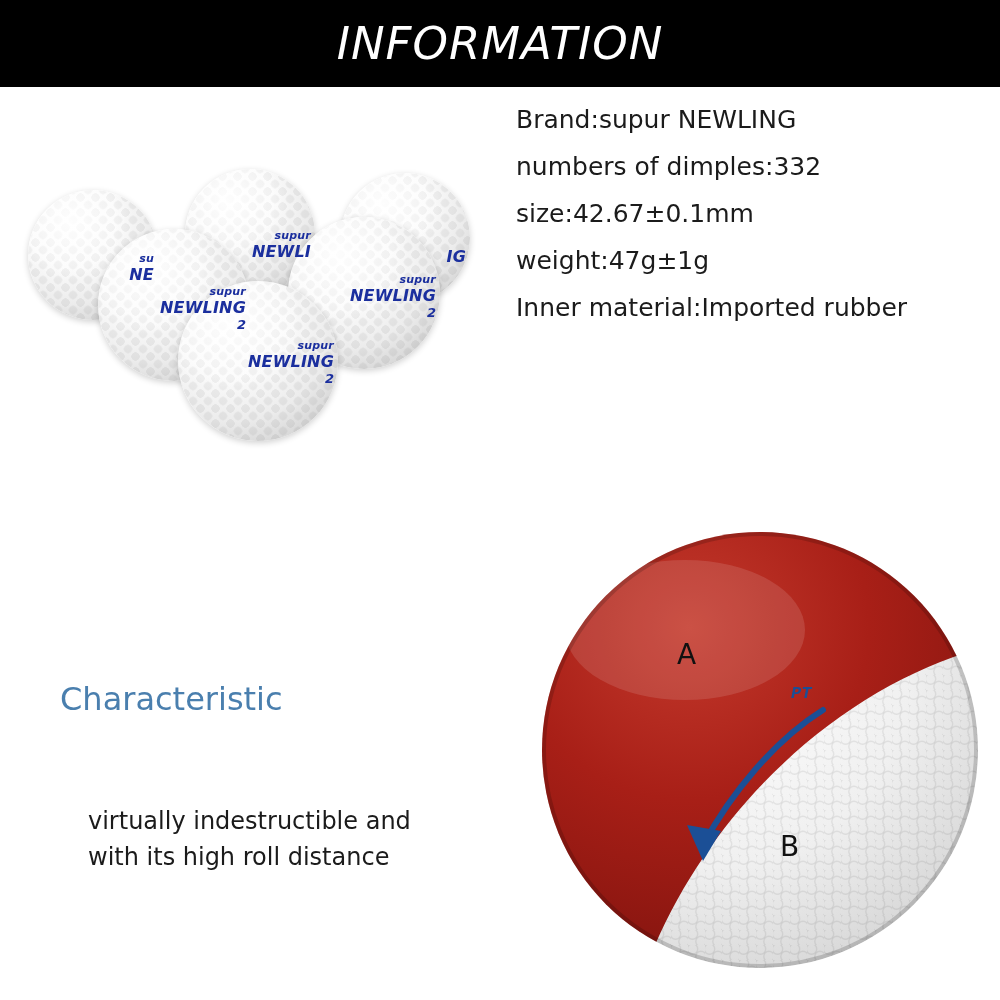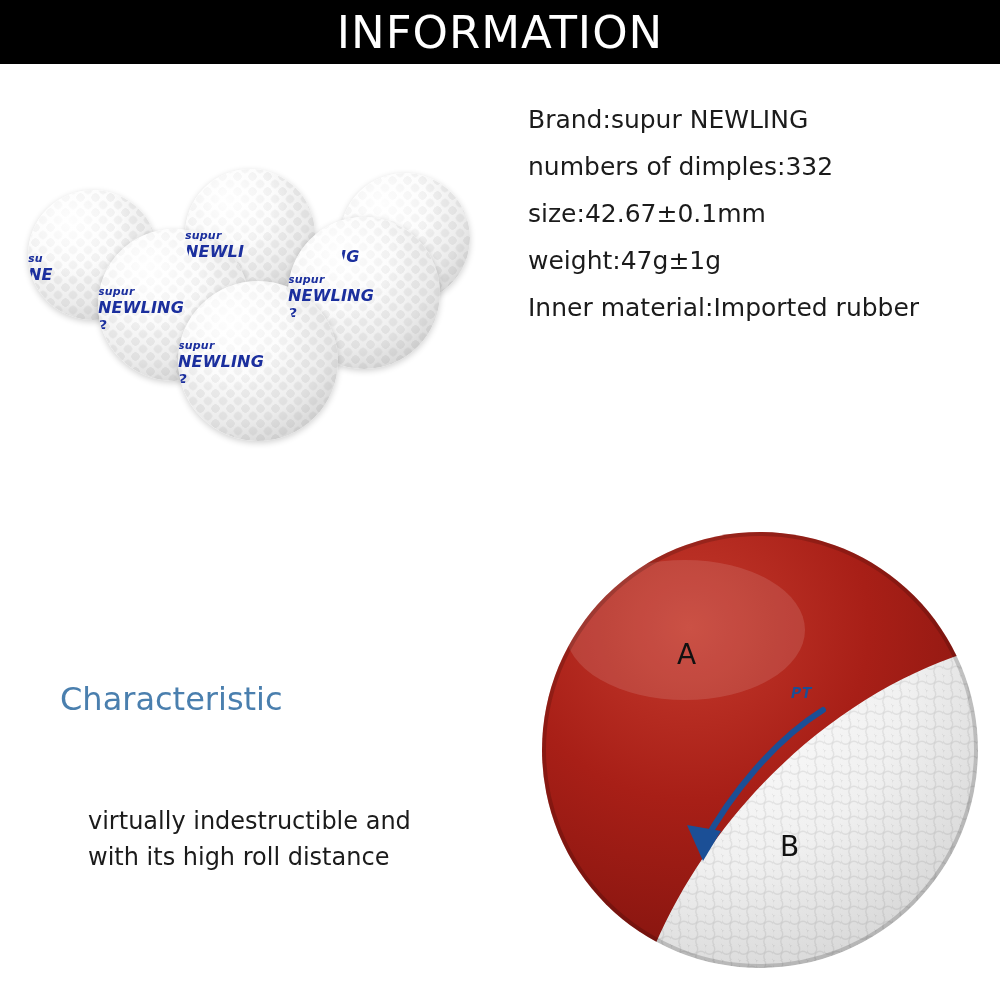--- a/index.html
+++ b/index.html
@@ -7,23 +7,23 @@
     width: 1000px; height: 1000px;
     background: #ffffff;
     font-family: "DejaVu Sans", sans-serif;
     overflow: hidden;
   }
   .page { position: relative; width: 1000px; height: 1000px; background: #fff; }
 
   
   .banner {
     position: absolute; left: 0; top: 0;
-    width: 1000px; height: 64px;
+    width: 1000px; height: 87px;
     background: #000000;
-    display: flex; align-items: center; justify-content: center;
+    display: flex; align-items: center; justify-content: center; font-style: italic;
   }
   .banner-title {
     color: #ffffff;
     font-size: 45px;
     letter-spacing: 1px;
     font-weight: 400;
     font-family: "DejaVu Sans", sans-serif;
     line-height: 1;
   }
 
@@ -32,21 +32,20 @@
     position: absolute;
     left: 516px; top: 96px;
     width: 480px;
   }
   .spec-line {
     font-size: 25px;
     color: #1b1b1b;
     line-height: 47px;
     white-space: nowrap;
     font-family: "DejaVu Sans", sans-serif;
-    margin-left: 12px;
   }
 
   
   .ball-photo {
     position: absolute;
     left: 10px; top: 155px;
     width: 470px; height: 290px;
   }
   .gball {
     position: absolute;
@@ -70,21 +69,21 @@
   }
   .gball::after {
     content: "";
     position: absolute; inset: 0;
     border-radius: 50%;
     background: radial-gradient(circle at 32% 24%, rgba(255,255,255,0.85) 0%, rgba(255,255,255,0) 45%);
   }
   .blabel {
     position: absolute;
     left: 0; right: 4px;
-    text-align: left;
+    text-align: right;
     color: #1b2f9e;
     z-index: 3;
     font-family: "DejaVu Sans", sans-serif;
     pointer-events: none;
   }
   .blabel .l1 { font-size: 11px; font-style: italic; font-weight: 700; letter-spacing: .2px; }
   .blabel .l2 { font-size: 16px; font-weight: 700; letter-spacing: .2px; font-style: italic; }
   .blabel .l3 { font-size: 13px; font-style: italic; font-weight: 700; }
 
   

